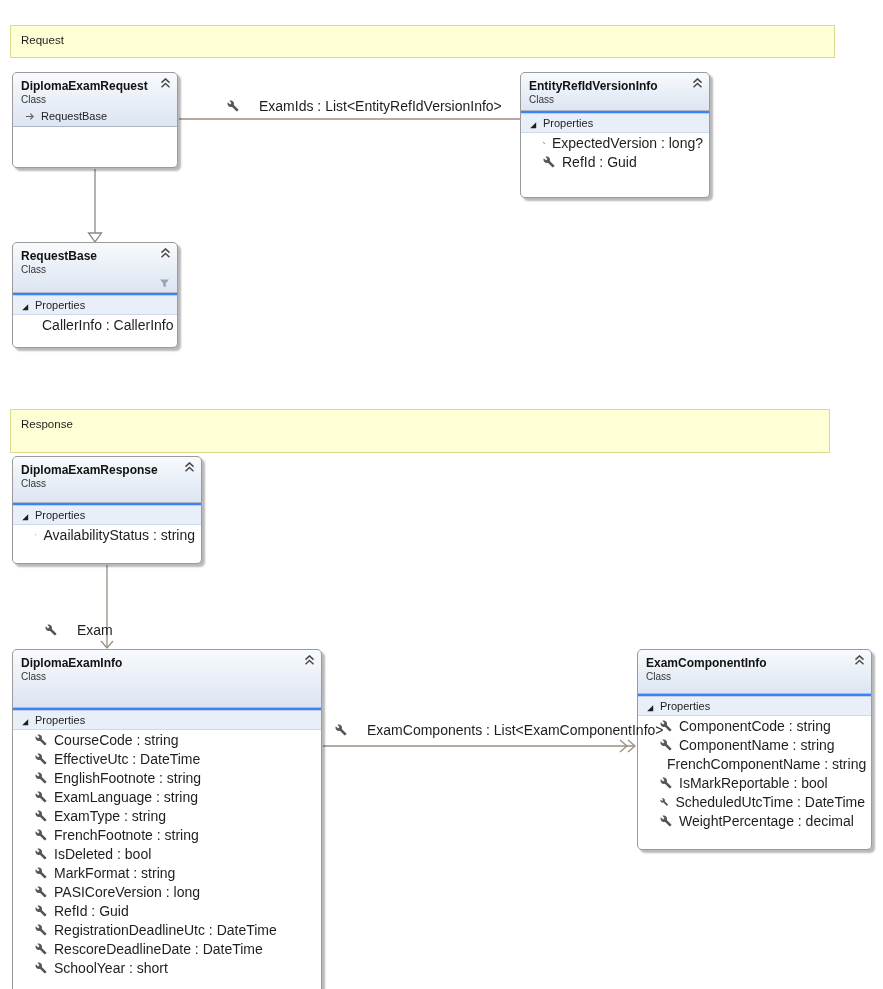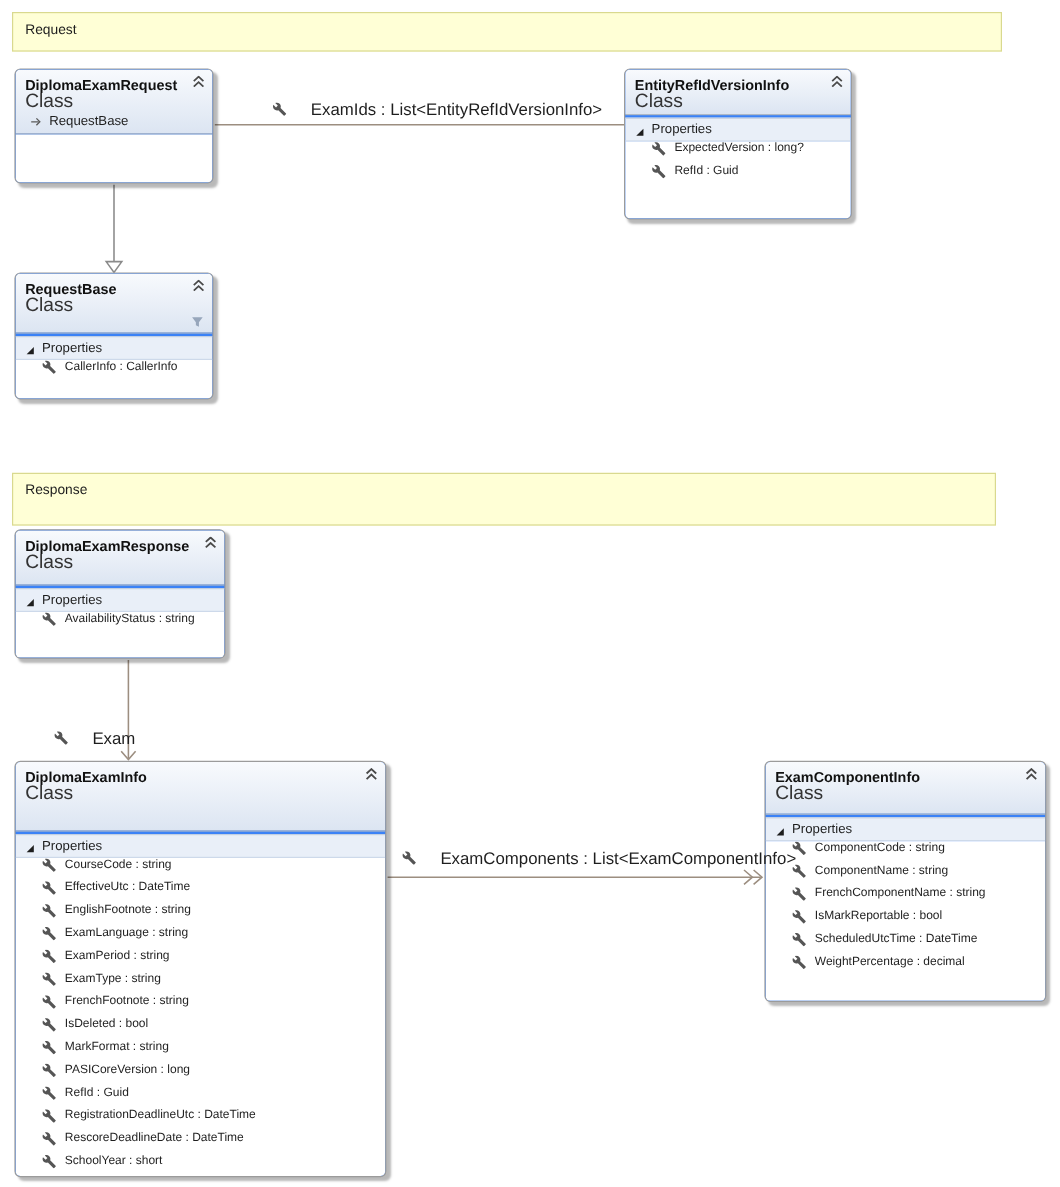--- a/index.html
+++ b/index.html
@@ -1,20 +1,20 @@
 <!DOCTYPE html>
 <html><head>
 <meta charset="utf-8">
 <style>
   html,body{margin:0;padding:0;}
   body{
     width:883px;height:989px;position:relative;background:#ffffff;
     font-family:"Liberation Sans", sans-serif;color:#1e1e1e;overflow:hidden;
   }
-  .canvas{position:absolute;inset:0;}
+  .canvas{position:absolute;inset:0;margin-top:15px;}
   
   svg.wires{position:absolute;left:0;top:0;pointer-events:none;}
   
   .comment{
     position:absolute;box-sizing:border-box;
     background:#FFFFD6;border:1px solid #D9D98F;
     font-size:11.5px;padding:8px 10px;color:#1e1e1e;
   }
   
   .classbox{
@@ -22,34 +22,34 @@
     background:#3b82f6;border:1px solid #9b9b9b;border-radius:5px;
     box-shadow:3px 3px 2px rgba(0,0,0,0.28);overflow:hidden;
   }
   .cb-header{
     position:relative;flex:0 0 auto;
     background:linear-gradient(#F8FAFD,#DCE5F2);
     border-bottom:1px solid #AEB8C6;
     padding:6px 8px 4px 8px;
   }
   .cb-title{font-size:12px;font-weight:bold;color:#111;line-height:14px;white-space:nowrap;}
-  .cb-kind{font-size:16px;color:#333;line-height:12px;margin-top:1px;}
+  .cb-kind{font-size:10px;color:#333;line-height:12px;margin-top:1px;}
   .cb-base{display:flex;align-items:center;gap:5px;font-size:11px;margin-top:4px;padding-left:4px;}
   .collapse-btn{position:absolute;top:5px;right:5px;width:12px;height:11px;cursor:pointer;}
   .funnel-btn{position:absolute;right:7px;bottom:3px;width:11px;height:11px;cursor:pointer;}
   .cb-band{
     flex:0 0 auto;display:flex;align-items:flex-end;gap:6px;
     margin-top:2px;background:#E9EFF8;
     border-top:1px solid #C2CFE2;border-bottom:1px solid #CDD9EA;
     padding:3px 6px 3px 8px;font-size:11px;color:#1e1e1e;
   }
   .cb-body{flex:1 1 auto;background:#ffffff;}
   .prop{
-    display:flex;gap:7px;height:19px;
-    padding:0 6px 0 22px;font-size:10px;white-space:nowrap;
+    display:flex;align-items:center;gap:7px;height:19px;
+    padding:0 6px 0 22px;font-size:14px;white-space:nowrap;
   }
   
   .assoc-label{
     position:absolute;display:flex;align-items:center;gap:20px;
     font-size:14px;color:#1e1e1e;white-space:nowrap;
   }
   
   .icon{display:block;}
   .wrench-svg{width:12px;height:12px;fill:#555555;}
   .collapse-svg{width:11px;height:10px;stroke:#4a4a4a;stroke-width:1.5;fill:none;}
@@ -191,21 +191,21 @@
     <div class="cb-body">
       <div class="prop">
         <svg class="icon wrench-svg">
             <use href="#i-wrench"></use>
           </svg>
         <span>CallerInfo : CallerInfo</span>
       </div>
     </div>
   </div>
 
-  <div class="classbox" style="left:12px;top:441px;width:176px;height:108px">
+  <div class="classbox" style="left:12px;top:441px;width:190px;height:108px">
     <div class="cb-header" style="padding-bottom:12px">
       <span class="collapse-btn">
           <svg class="icon collapse-svg">
             <use href="#i-collapse"></use>
           </svg>
         </span>
       <div class="cb-title">DiplomaExamResponse</div>
       <div class="cb-kind">Class</div>
     </div>
     <div class="cb-band">
@@ -261,26 +261,20 @@
           <svg class="icon wrench-svg">
             <use href="#i-wrench"></use>
           </svg>
           <span>EnglishFootnote : string</span>
         </div>
       <div class="prop">
           <svg class="icon wrench-svg">
             <use href="#i-wrench"></use>
           </svg>
           <span>ExamLanguage : string</span>
-        </div>
-      <div class="prop">
-          <svg class="icon wrench-svg">
-            <use href="#i-wrench"></use>
-          </svg>
-          <span>ExamPeriod : string</span>
         </div>
       <div class="prop">
           <svg class="icon wrench-svg">
             <use href="#i-wrench"></use>
           </svg>
           <span>ExamType : string</span>
         </div>
       <div class="prop">
           <svg class="icon wrench-svg">
             <use href="#i-wrench"></use>

